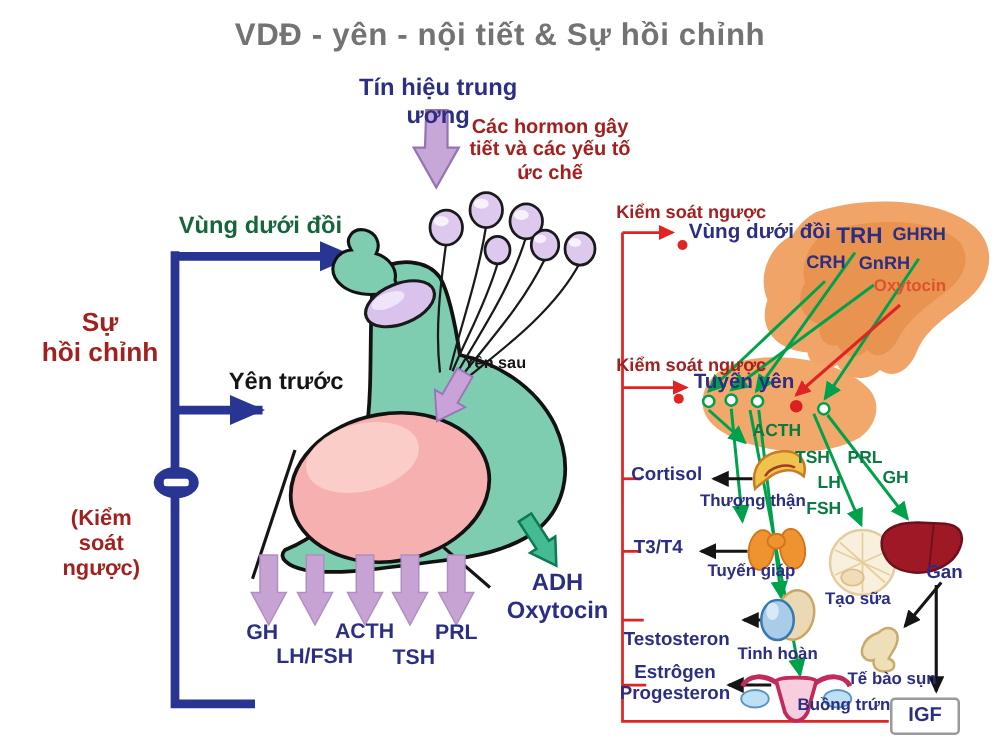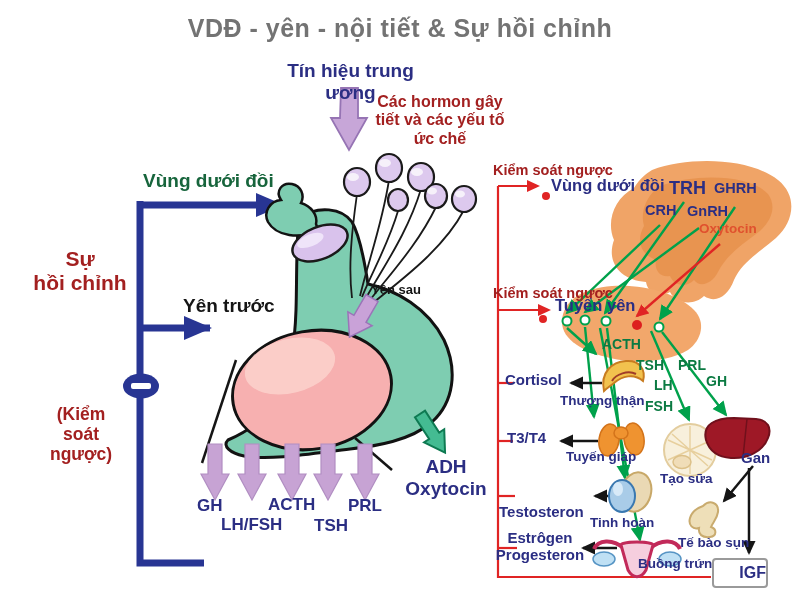--- a/index.html
+++ b/index.html
@@ -10,21 +10,21 @@
   .c{text-align:center;}
   .navy{color:#2b2e83;}
   .dred{color:#a32020;}
   .dgreen{color:#17653c;}
   .tgreen{color:#0b7a42;}
   .blk{color:#151515;}
   .title{color:#737373;font-size:25px;letter-spacing:0.5px;}
   .box{position:absolute;z-index:2;background:#ffffff;border:2.5px solid #8c8c8c;border-radius:7px;
        display:flex;align-items:center;justify-content:center;text-align:center;}
   .igfbox{position:absolute;z-index:2;background:#ffffff;border:2px solid #9a9a9a;border-radius:4px;
-       display:flex;align-items:center;justify-content:flex-end;}
+       display:flex;align-items:center;justify-content:center;}
 </style>
 </head>
 <body>
 
 <div class="stage">
 
 <svg class="art" width="800" height="599" viewBox="0 0 800 599">
   <defs>
     <marker id="mb" markerUnits="userSpaceOnUse" markerWidth="30" markerHeight="26" refX="26" refY="13" orient="auto">
       <path d="M0,1 L28,13 L0,25 Z" fill="#283593"></path>

